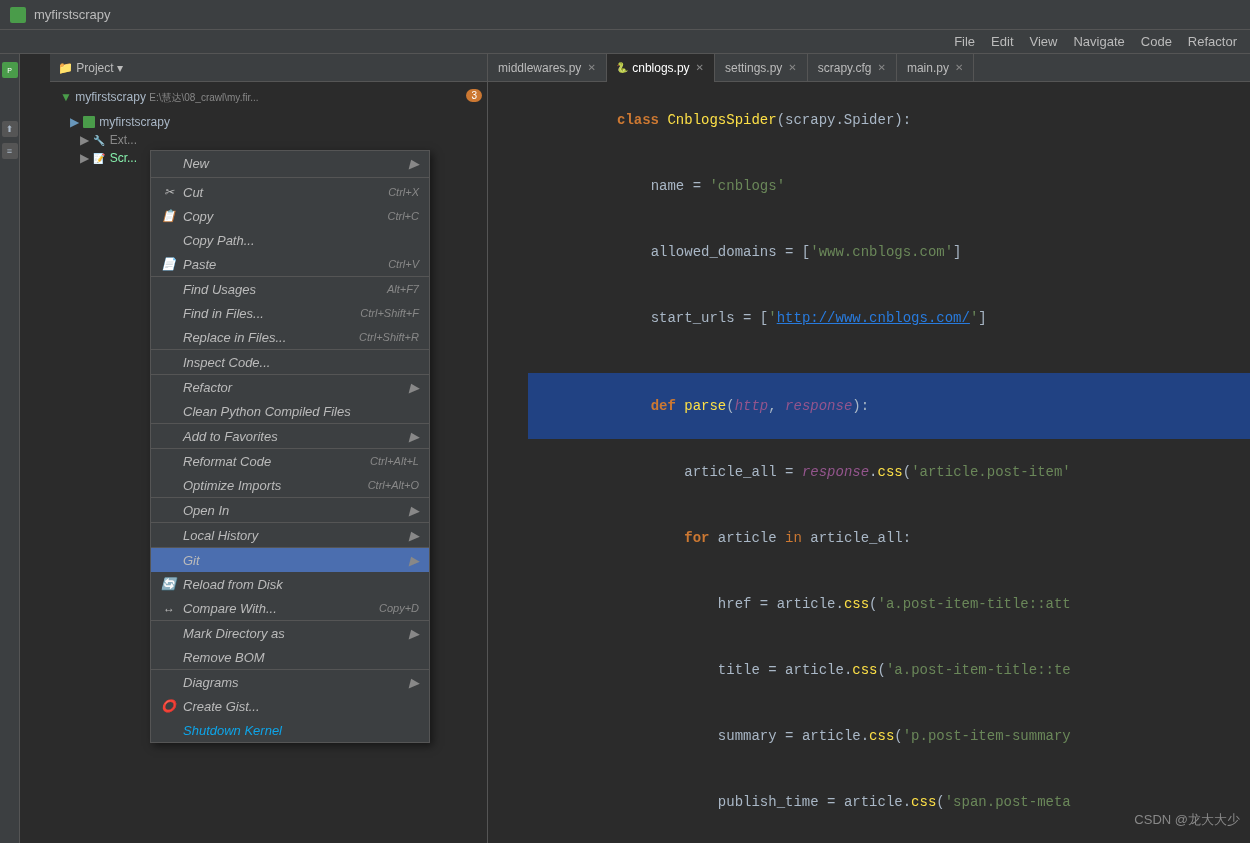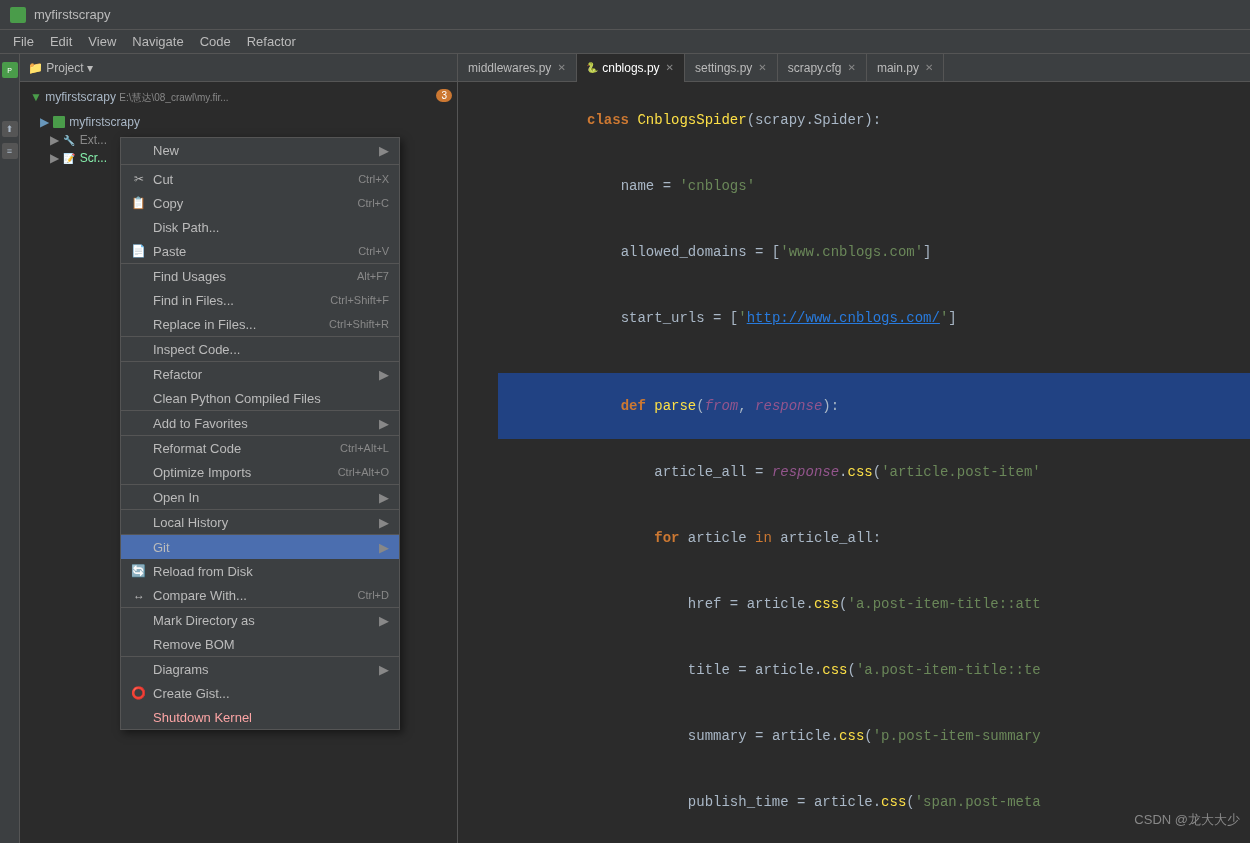--- a/index.html
+++ b/index.html
@@ -35,20 +35,21 @@
     }
 
     
     .menu-bar {
       background: #3c3f41;
       height: 24px;
       display: flex;
       align-items: center;
       padding: 0 5px;
       border-bottom: 1px solid #555;
+      justify-content: flex-end;
     }
     .menu-item {
       padding: 2px 8px;
       color: #bbbbbb;
       cursor: pointer;
       font-size: 13px;
     }
 
     
     .main-layout {
@@ -75,59 +76,61 @@
       display: flex; align-items: center; justify-content: center;
     }
 
     
     .project-panel {
       width: 438px;
       background: #2b2b2b;
       border-right: 1px solid #555;
       position: relative;
       overflow: hidden;
+      margin-left: 30px;
     }
 
     
     .panel-header {
       background: #3c3f41;
       height: 28px;
       display: flex;
       align-items: center;
       padding: 0 8px;
       border-bottom: 1px solid #555;
     }
     .panel-header-title {
       color: #bbbbbb;
       font-size: 12px;
     }
 
     
     .context-menu-left {
       position: absolute;
-      top: 83px;
+      top: 96px;
       left: 100px;
       width: 280px;
       background: #3c3f41;
       border: 1px solid #555;
       z-index: 100;
       box-shadow: 3px 3px 8px rgba(0,0,0,0.5);
+      font-style: italic;
     }
 
     .ctx-item {
       display: flex;
       align-items: center;
       padding: 4px 10px;
       cursor: pointer;
       color: #bbbbbb;
       font-size: 13px;
       position: relative;
     }
     .ctx-item.active { background: #4b6eaf; }
-    .ctx-item.disabled { color: #fca5a5; cursor: default; }
+    .ctx-item.disabled { color: #0ea5e9; cursor: default; }
     .ctx-item.separator-after { border-bottom: 1px solid #555; }
 
     .ctx-item-label { flex: 1; }
     .ctx-item-shortcut { color: #888; font-size: 11px; margin-left: 15px; }
     .ctx-item-arrow { color: #888; margin-left: 5px; }
 
     .ctx-icon {
       width: 16px; height: 16px;
       margin-right: 6px;
       display: flex; align-items: center; justify-content: center;
@@ -282,21 +285,21 @@
       </div>
 
       <div class="ctx-item">
         <span class="ctx-icon">📋</span>
         <span class="ctx-item-label">Copy</span>
         <span class="ctx-item-shortcut">Ctrl+C</span>
       </div>
 
       <div class="ctx-item">
         <span class="ctx-icon"></span>
-        <span class="ctx-item-label">Disk Path...</span>
+        <span class="ctx-item-label">Copy Path...</span>
       </div>
 
       <div class="ctx-item separator-after">
         <span class="ctx-icon">📄</span>
         <span class="ctx-item-label">Paste</span>
         <span class="ctx-item-shortcut">Ctrl+V</span>
       </div>
 
       <div class="ctx-item">
         <span class="ctx-icon"></span>
@@ -369,21 +372,21 @@
       </div>
 
       <div class="ctx-item">
         <span class="ctx-icon">🔄</span>
         <span class="ctx-item-label">Reload from Disk</span>
       </div>
 
       <div class="ctx-item separator-after">
         <span class="ctx-icon">↔</span>
         <span class="ctx-item-label">Compare With...</span>
-        <span class="ctx-item-shortcut">Ctrl+D</span>
+        <span class="ctx-item-shortcut">Copy+D</span>
       </div>
 
       <div class="ctx-item">
         <span class="ctx-icon"></span>
         <span class="ctx-item-label">Mark Directory as</span>
         <span class="ctx-item-arrow">▶</span>
       </div>
 
       <div class="ctx-item separator-after">
         <span class="ctx-icon"></span>
@@ -460,21 +463,21 @@
           &nbsp;&nbsp;&nbsp;&nbsp;<span class="kw-var">start_urls </span>= [<span class="kw-str">'<span style="text-decoration:underline; color:#287bde;">http://www.cnblogs.com/</span>'</span>]
         </span>
       </div>
       <div class="code-line">
         <span class="line-num"></span>
         <span class="line-code">&nbsp;</span>
       </div>
       <div class="code-line">
         <span class="line-num"></span>
         <span class="line-code highlight-bg">
-          &nbsp;&nbsp;&nbsp;&nbsp;<span class="kw-def">def </span><span class="kw-func">parse</span>(<span class="kw-self">from</span>, <span class="kw-response">response</span>):
+          &nbsp;&nbsp;&nbsp;&nbsp;<span class="kw-def">def </span><span class="kw-func">parse</span>(<span class="kw-self">http</span>, <span class="kw-response">response</span>):
         </span>
       </div>
       <div class="code-line">
         <span class="line-num"></span>
         <span class="line-code">
           &nbsp;&nbsp;&nbsp;&nbsp;&nbsp;&nbsp;&nbsp;&nbsp;<span class="kw-var">article_all </span>= <span class="kw-response">response</span>.<span class="kw-func">css</span>(<span class="kw-str">'article.post-item'</span>
         </span>
       </div>
       <div class="code-line">
         <span class="line-num"></span>

